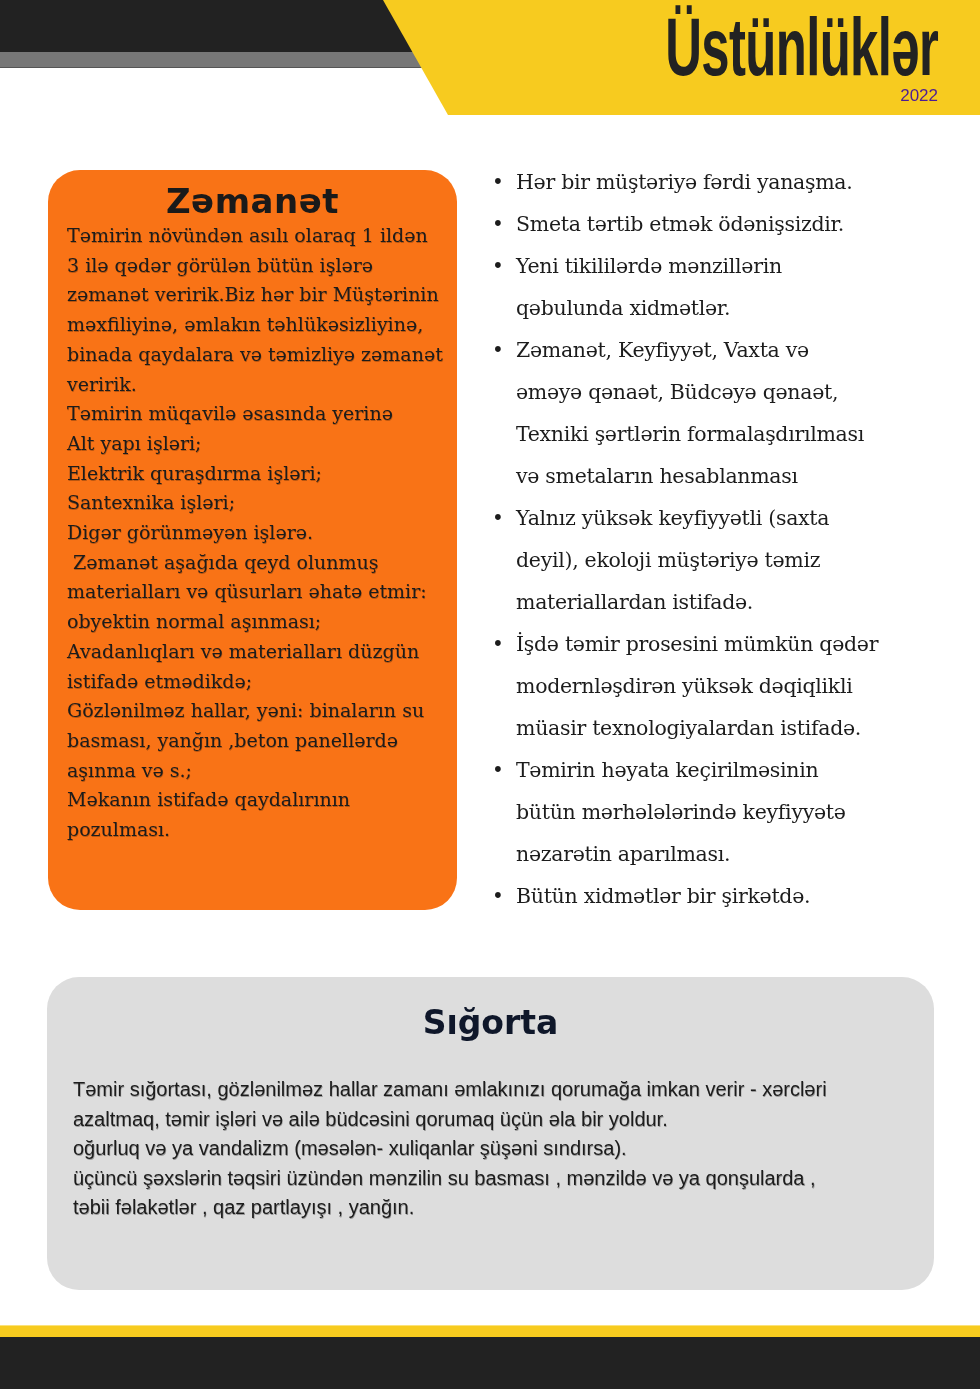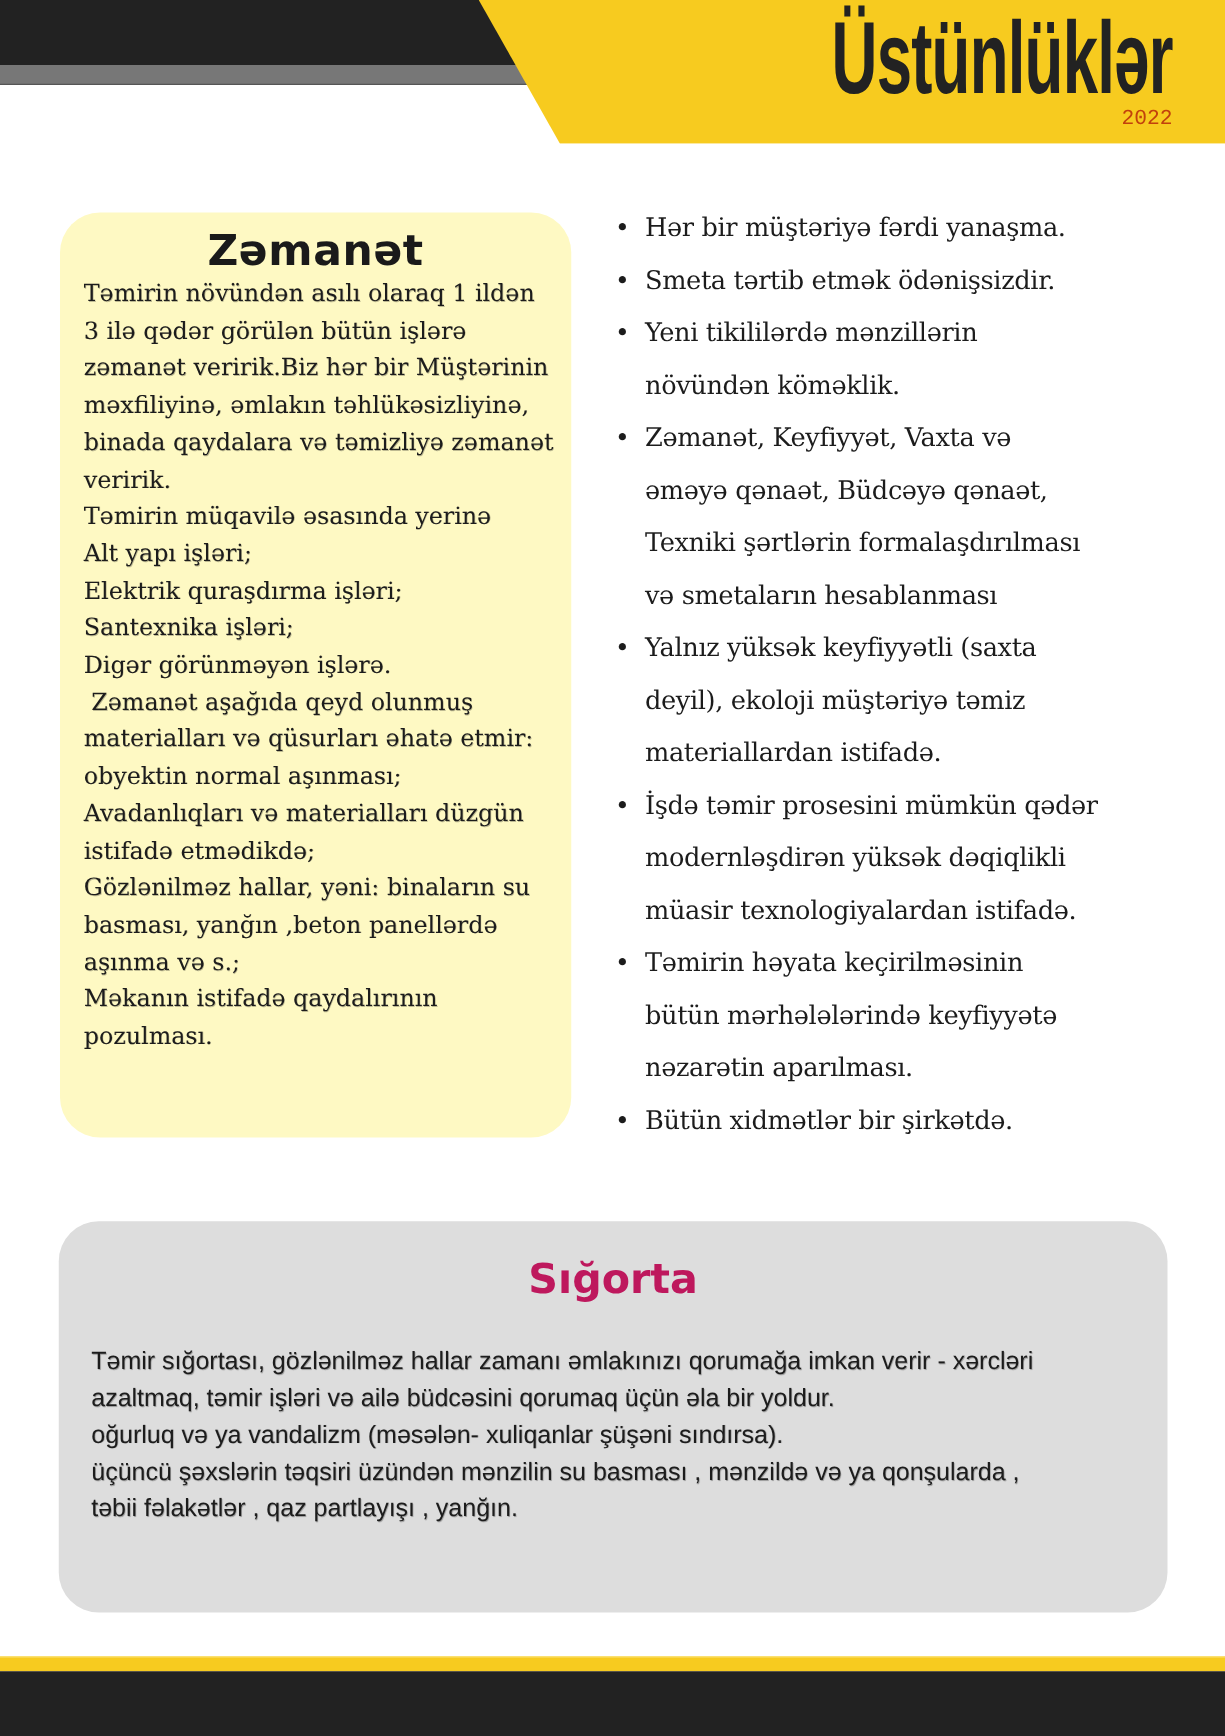--- a/index.html
+++ b/index.html
@@ -2,34 +2,34 @@
 <html><head>
 <meta charset="utf-8">
 <style>
   html, body { margin: 0; padding: 0; }
   body { width: 980px; height: 1389px; position: relative; background: #ffffff; overflow: hidden; font-family: "DejaVu Serif", serif; color: #1c1c1c; }
   .hdr-dark { position: absolute; left: 0; top: 0; width: 980px; height: 52px; background: #222222; }
   .hdr-gray { position: absolute; left: 0; top: 52px; width: 980px; height: 15px; background: #777777; border-bottom: 1px solid #555; }
   .hdr-yellow { position: absolute; left: 0; top: 0; width: 980px; height: 115px; background: #f7cb1f;
     clip-path: polygon(383px 0, 980px 0, 980px 115px, 448px 115px); }
   .title { position: absolute; right: 42px; top: 6px; font-family: "Liberation Sans", sans-serif; font-weight: bold; font-size: 82px; line-height: 82px; color: #222; transform: scaleX(0.62); transform-origin: right top; letter-spacing: -1px; white-space: nowrap; }
-  .year { position: absolute; right: 42px; top: 86px; font-family: Liberation Mono, monospace; font-size: 17px; color: #c2410c; }
+  .year { position: absolute; right: 42px; top: 86px; font-family: Liberation Sans, sans-serif; font-size: 17px; color: #4c1d95; }
 
-  .box1 { position: absolute; left: 48px; top: 170px; width: 409px; height: 740px; background: #fef9c3; border-radius: 32px; }
+  .box1 { position: absolute; left: 48px; top: 170px; width: 409px; height: 740px; background: #f97316; border-radius: 32px; }
   .box1 h2 { margin: 0; position: absolute; left: 0; right: 0; top: 10px; text-align: center; font-family: "DejaVu Sans", sans-serif; font-weight: bold; font-size: 34px; line-height: 42px; color: #1a1a1a; letter-spacing: 0.5px; }
   .box1 .body { position: absolute; left: 19px; top: 51px; width: 385px; font-family: "DejaVu Serif", serif; font-size: 19px; line-height: 29.7px; color: #1c1c1c; text-shadow: 0.5px 0.5px 0.5px rgba(0,0,0,0.25); }
   .box1 .body div { white-space: nowrap; }
 
   .list { position: absolute; left: 492px; top: 161px; width: 470px; margin: 0; padding: 0; list-style: none; font-family: "DejaVu Serif", serif; font-size: 20.5px; line-height: 42px; color: #1c1c1c; }
   .list li { position: relative; padding-left: 24px; }
   .list li .bullet { position: absolute; left: 0; top: 0; font-size: 20px; }
   .list li .ln { display: block; white-space: nowrap; letter-spacing: -0.3px; }
 
   .box2 { position: absolute; left: 47px; top: 977px; width: 887px; height: 313px; background: #dddddd; border-radius: 32px; }
-  .box2 h2 { margin: 0; position: absolute; left: 0; right: 0; top: 25px; text-align: center; font-family: "DejaVu Sans", sans-serif; font-weight: bold; font-size: 33px; line-height: 42px; color: #be185d; }
+  .box2 h2 { margin: 0; position: absolute; left: 0; right: 0; top: 25px; text-align: center; font-family: "DejaVu Sans", sans-serif; font-weight: bold; font-size: 33px; line-height: 42px; color: #0f172a; }
   .box2 .body { position: absolute; left: 26px; top: 98px; width: 850px; font-family: Liberation Sans, sans-serif; font-size: 20px; line-height: 29.6px; color: #1c1c1c; text-shadow: 0.6px 0.6px 0.6px rgba(0,0,0,0.3); }
   .box2 .body div { white-space: nowrap; }
 
   .ftr-yellow { position: absolute; left: 0; top: 1325px; width: 980px; height: 11px; background: #f7cb1f; border-top: 1px solid #fbe27a; }
   .ftr-dark { position: absolute; left: 0; top: 1337px; width: 980px; height: 52px; background: #222222; }
 </style>
 </head>
 <body>
 
 <div class="hdr-dark"></div>
@@ -70,21 +70,21 @@
     <span class="bullet">•</span>
     <span class="ln">Hər bir müştəriyə fərdi yanaşma.</span>
   </li>
   <li>
     <span class="bullet">•</span>
     <span class="ln">Smeta tərtib etmək ödənişsizdir.</span>
   </li>
   <li>
     <span class="bullet">•</span>
     <span class="ln">Yeni tikililərdə mənzillərin</span>
-    <span class="ln">növündən köməklik.</span>
+    <span class="ln">qəbulunda xidmətlər.</span>
   </li>
   <li>
     <span class="bullet">•</span>
     <span class="ln">Zəmanət, Keyfiyyət, Vaxta və</span>
     <span class="ln">əməyə qənaət, Büdcəyə qənaət,</span>
     <span class="ln">Texniki şərtlərin formalaşdırılması</span>
     <span class="ln">və smetaların hesablanması</span>
   </li>
   <li>
     <span class="bullet">•</span>

